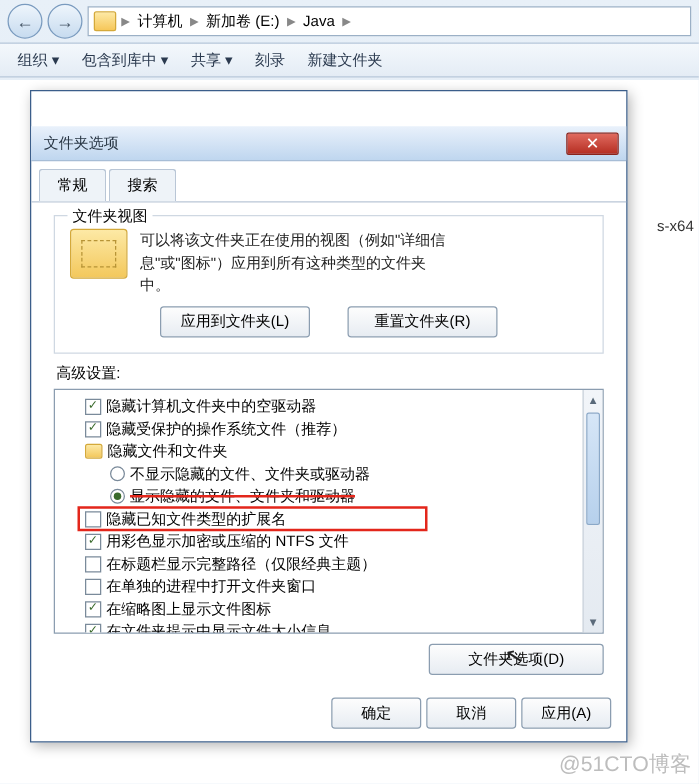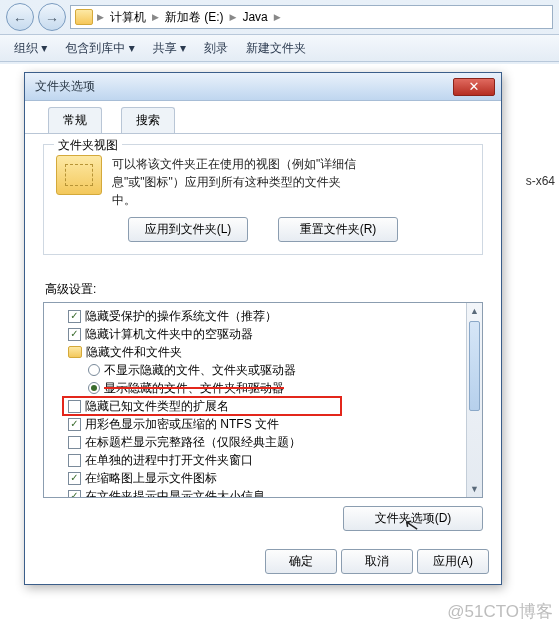--- a/index.html
+++ b/index.html
@@ -83,20 +83,21 @@
   background: #fff;
 }
 .titlebar {
   height: 28px;
   background: linear-gradient(#e9f1fb,#bfd6ef);
   border-bottom: 1px solid #a7bdd6;
   display: flex;
   align-items: center;
   padding: 0 6px 0 10px;
   color: #283644;
+  margin-top: 28px;
 }
 .titlebar .spacer { flex: 1; }
 .close-btn {
   width: 42px; height: 18px;
   background: linear-gradient(#e06a5f,#b52e22);
   border: 1px solid #8a231a;
   border-radius: 2px;
   color: #fff;
   display: flex; align-items: center; justify-content: center;
   font-size: 13px;
@@ -108,32 +109,31 @@
   padding: 6px 6px 0 6px;
   border-bottom: 1px solid #b9c6d6;
 }
 .tab {
   padding: 4px 14px;
   border: 1px solid #b9c6d6;
   border-bottom: none;
   background: #eef3f8;
   border-radius: 3px 3px 0 0;
   position: relative;
-  margin-left: 17px;
 }
 .tab.active {
   background: #fff;
   top: 1px;
 }
 .panel { padding: 10px 18px 12px 18px; }
 .group {
   border: 1px solid #cfd8e2;
   padding: 10px 12px 12px 12px;
   position: relative;
-  margin-bottom: 26px;
+  margin-bottom: 7px;
 }
 .group-title {
   position: absolute;
   top: -8px; left: 10px;
   background: #fff;
   padding: 0 4px;
 }
 .view-row { display: flex; gap: 10px; align-items: flex-start; }
 .big-folder-icon {
   width: 46px; height: 40px;
@@ -307,25 +307,25 @@
         <div class="win-btn">重置文件夹(R)</div>
       </div>
     </div>
 
     <span class="adv-label">高级设置:</span>
 
     <div class="tree-box">
       <div class="tree-inner" id="tree-inner">
           <div class="tree-row indent1">
             <span class="chk checked"></span>
+            <span>隐藏计算机文件夹中的空驱动器</span>
+          </div>
+          <div class="tree-row indent1">
+            <span class="chk checked"></span>
             <span>隐藏受保护的操作系统文件（推荐）</span>
-          </div>
-          <div class="tree-row indent1">
-            <span class="chk checked"></span>
-            <span>隐藏计算机文件夹中的空驱动器</span>
           </div>
           <div class="tree-row indent1">
             <span class="folder-small"></span>
             <span>隐藏文件和文件夹</span>
           </div>
           <div class="tree-row indent2">
             <span class="radio"></span>
             <span>不显示隐藏的文件、文件夹或驱动器</span>
           </div>
           <div class="tree-row indent2">

